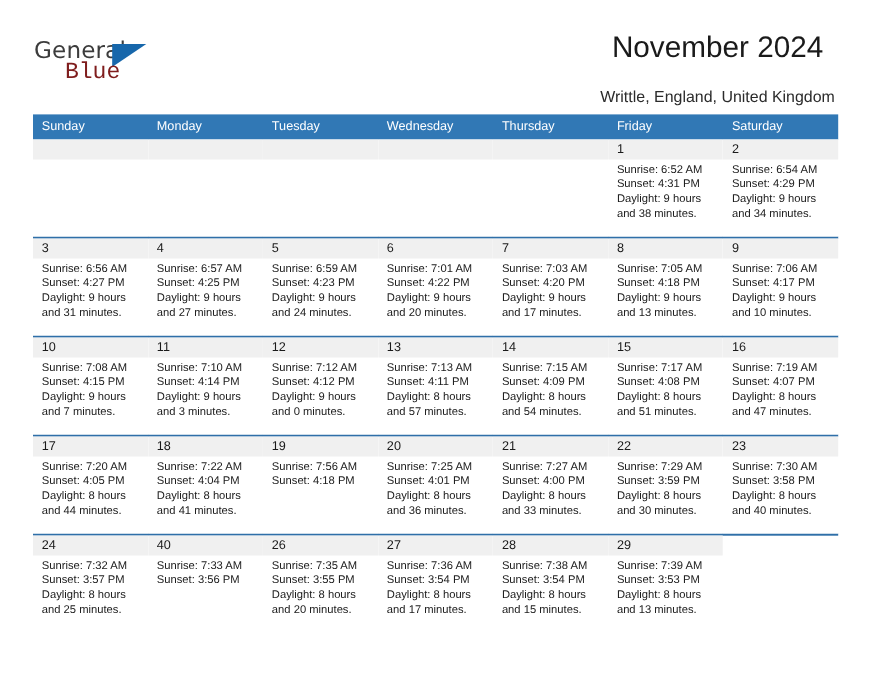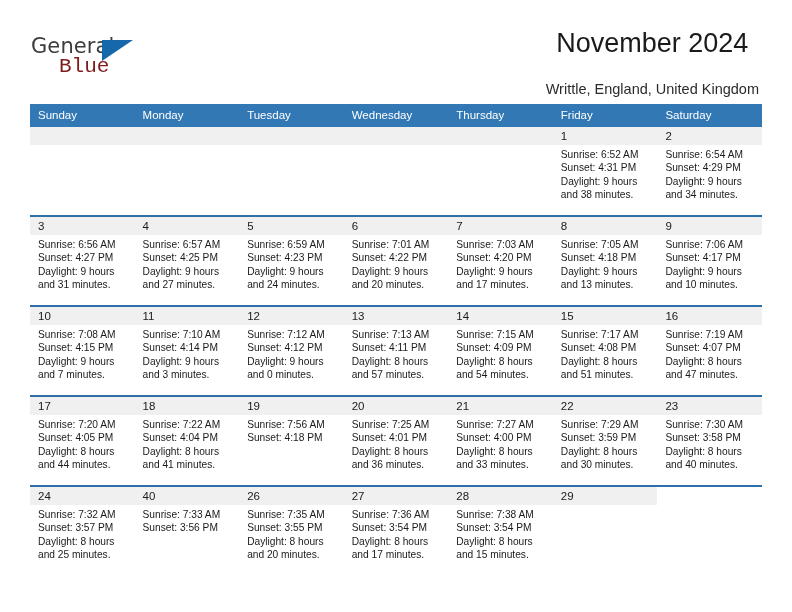--- a/index.html
+++ b/index.html
@@ -434,17 +434,22 @@
       <div class="cell">
         <div class="datebar">28</div>
         <div class="info">
           <div>Sunrise: 7:38 AM</div>
           <div>Sunset: 3:54 PM</div>
           <div class="daylight">Daylight: 8 hours and 15 minutes.</div>
         </div>
       </div>
       <div class="cell">
         <div class="datebar">29</div>
+        <div class="info">
+          <div>Sunrise: 7:39 AM</div>
+          <div>Sunset: 3:53 PM</div>
+          <div class="daylight">Daylight: 8 hours and 13 minutes.</div>
+        </div>
       </div>
     </div>
 
   </div>
 </div>
 
 </body></html>

